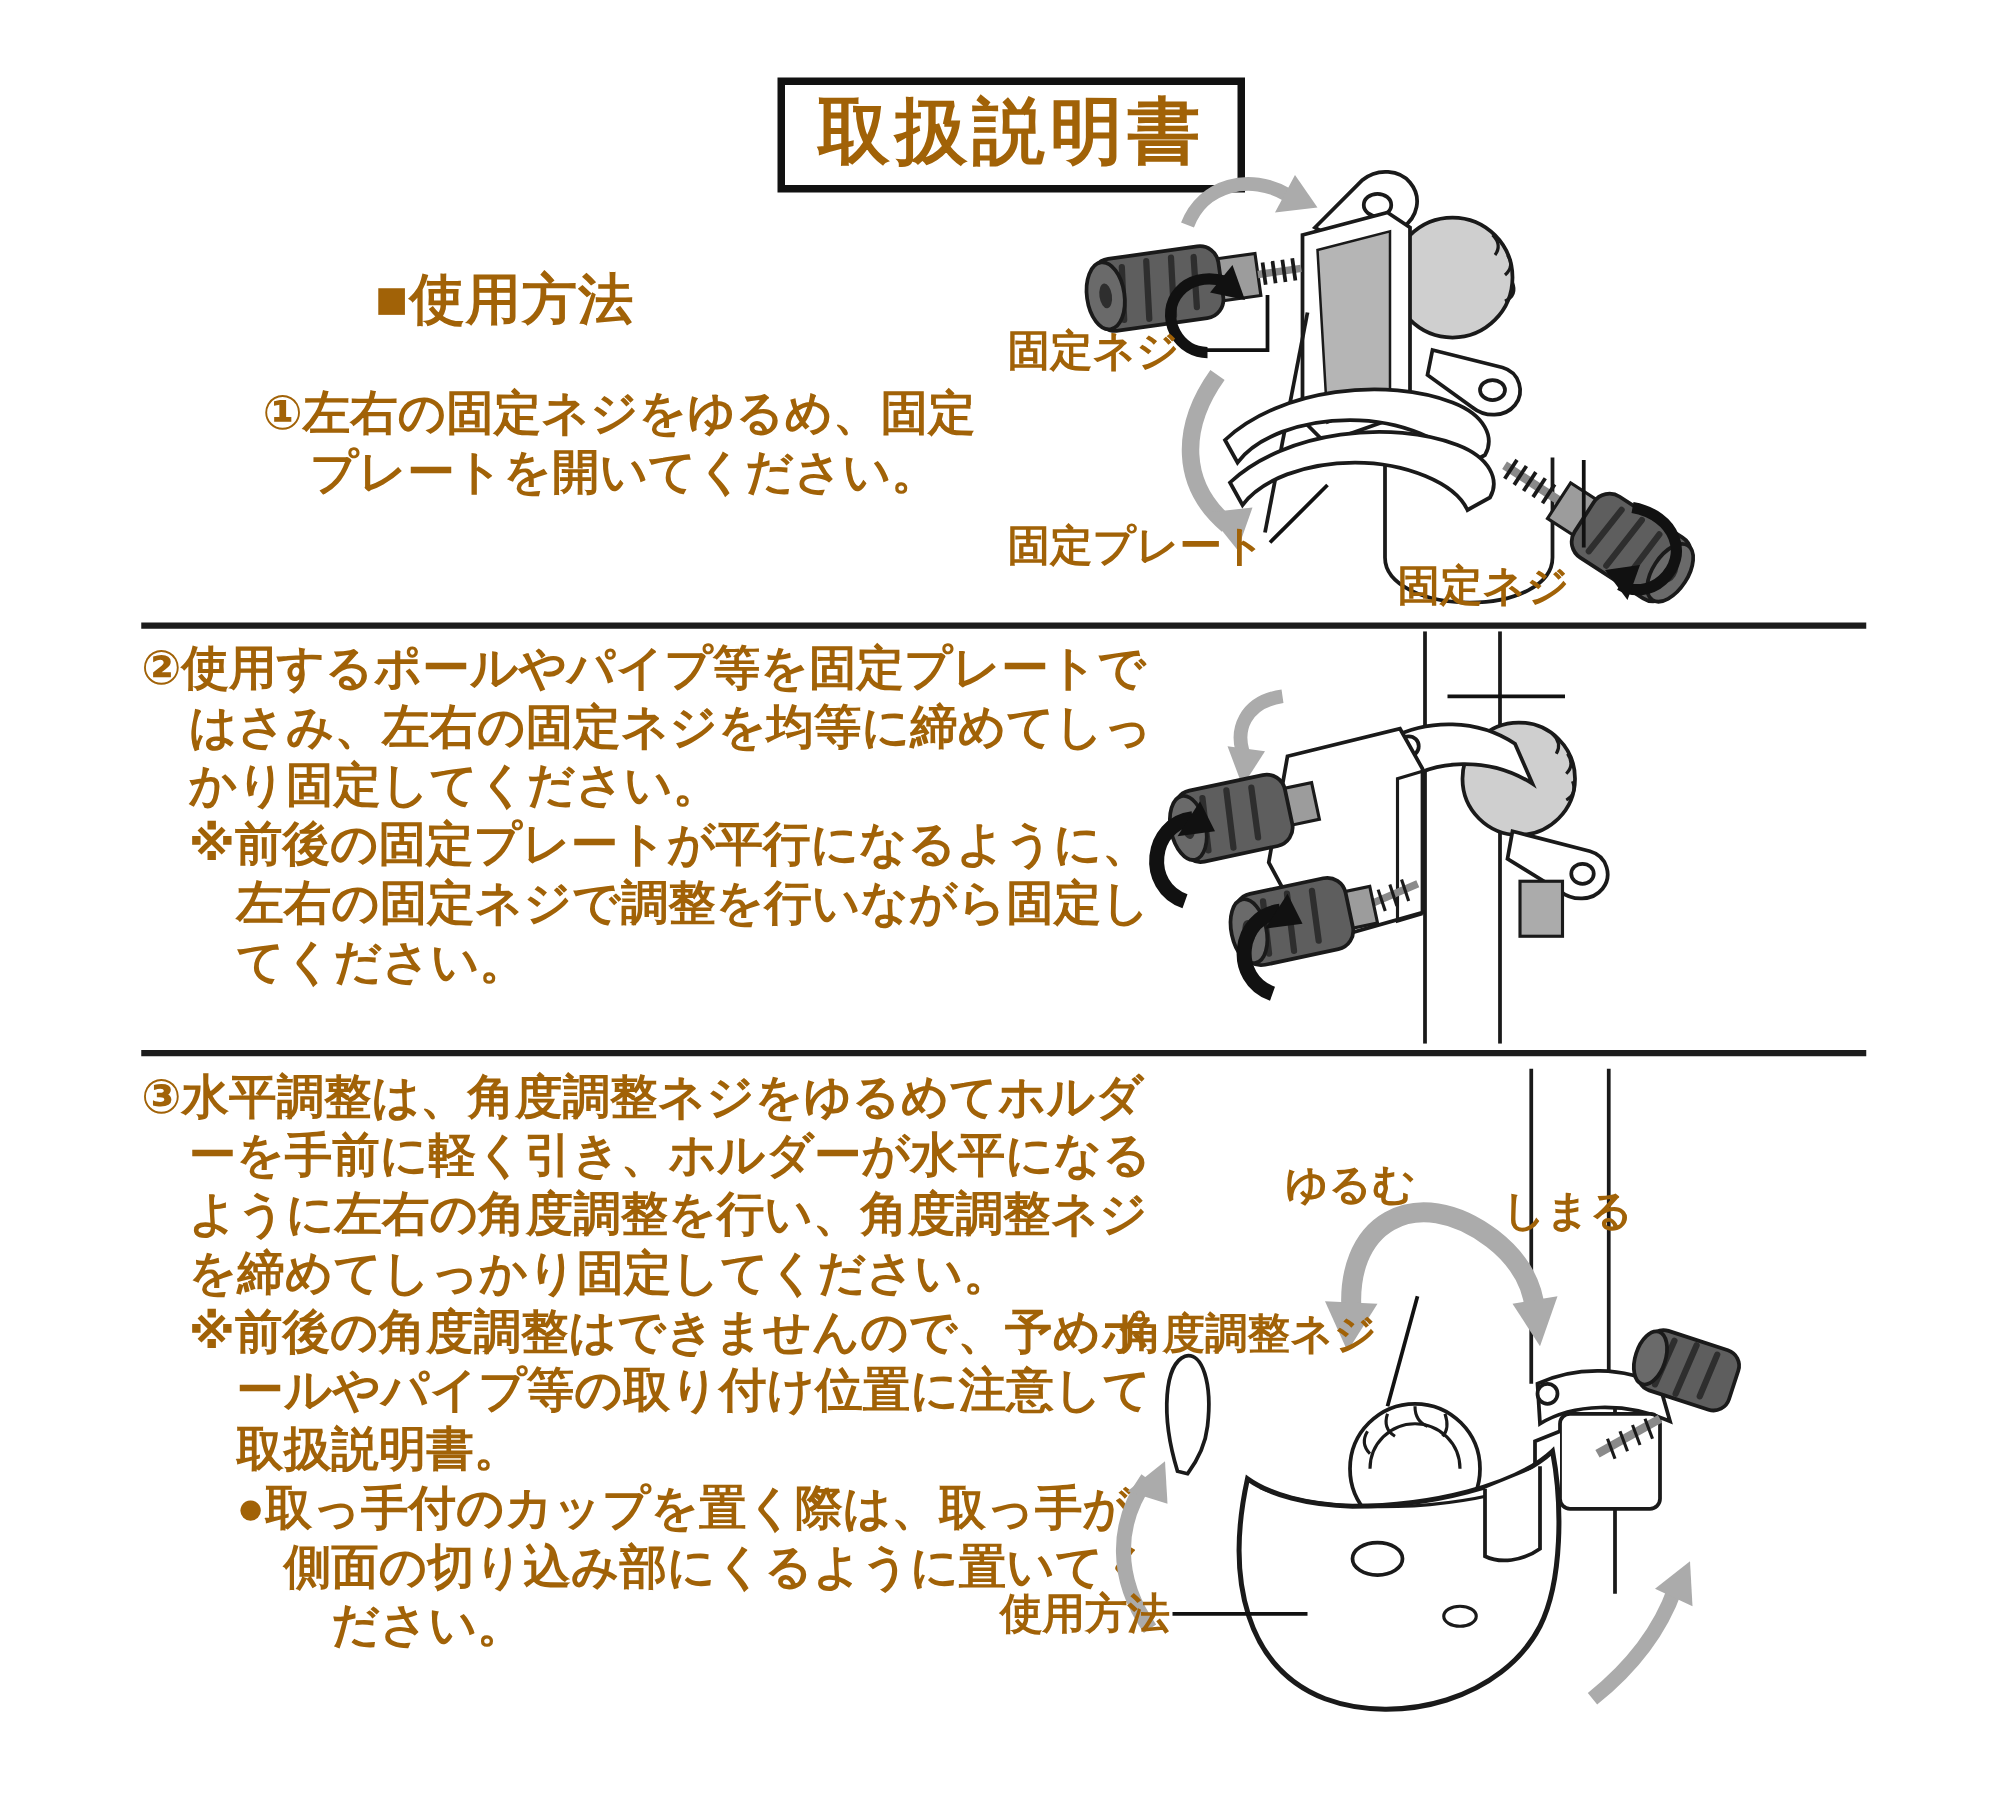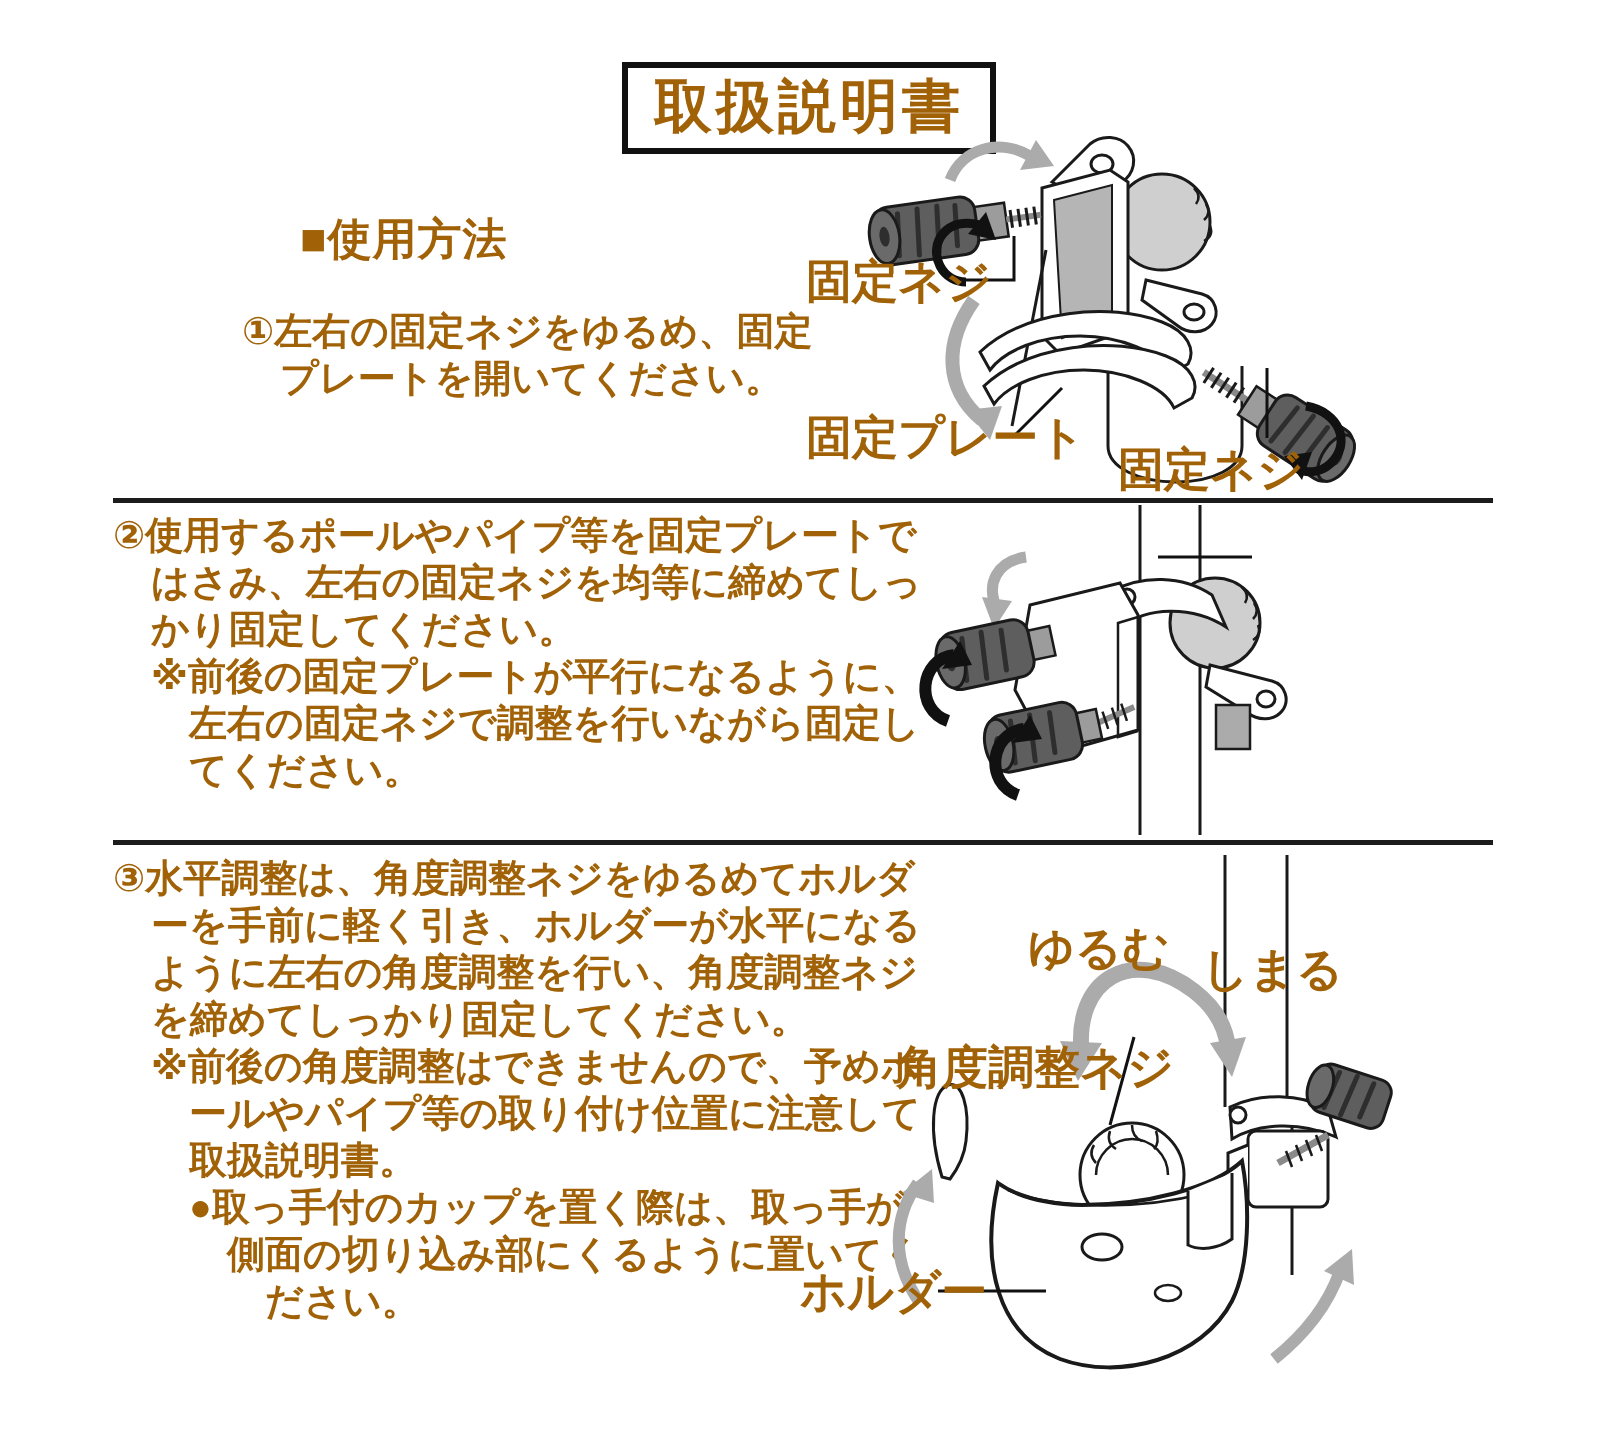--- a/index.html
+++ b/index.html
@@ -12,34 +12,34 @@
   .title-box{
     border:6px solid #111;padding:6px 26px 10px 26px;
     font-size:58px;font-weight:bold;letter-spacing:4px;line-height:1.1;
     background:#fff;
   }
   .heading{font-size:44px;font-weight:bold;letter-spacing:1px;}
   .step-text{
     font-size:38px;font-weight:bold;line-height:47px;
     white-space:pre-line;letter-spacing:0px;
   }
-  .fig-label{font-size:46px;font-weight:bold;white-space:pre-line;line-height:38px;}
+  .fig-label{font-size:34px;font-weight:bold;white-space:pre-line;line-height:38px;}
   .divider{height:5px;background:#1c1c1c;}
   svg{display:block;}
 </style>
 </head>
 <body>
 
 <div id="page">
 
   <div class="abs title-box" style="left:622px;top:62px;">取扱説明書</div>
 
   <div class="abs heading" style="left:300px;top:210px;text-align:right;">■使用方法</div>
 
-  <div class="abs step-text" style="left:210px;top:308px;margin-left:32px;">①左右の固定ネジをゆるめ、固定
+  <div class="abs step-text" style="left:210px;top:308px;">①左右の固定ネジをゆるめ、固定
 　プレートを開いてください。</div>
 
   <svg class="abs" style="left:790px;top:130px;" width="610" height="370" viewBox="0 0 610 370">
 
     <g stroke="#ababab" fill="none" stroke-width="11">
       <path d="M 160,50 C 172,18 210,8 240,26"></path>
       <path d="M 184,170 C 154,212 154,258 192,290" stroke-width="14"></path>
     </g>
     <polygon points="246,10 264,36 230,40" fill="#ababab"></polygon>
     <polygon points="176,280 212,276 200,310" fill="#ababab"></polygon>
@@ -275,15 +275,15 @@
 
     <g stroke="#111" stroke-width="3">
       <line x1="354" y1="192" x2="330" y2="280"></line>
       <line x1="158" y1="446" x2="266" y2="446"></line>
     </g>
   </svg>
 
   <div class="abs fig-label" style="left:1028px;top:898px;margin-top:31px;">ゆるむ</div>
   <div class="abs fig-label" style="left:1202px;top:950px;">しまる</div>
   <div class="abs fig-label" style="left:896px;top:1012px;margin-top:36px;">角度調整ネジ</div>
-  <div class="abs fig-label" style="left:800px;top:1272px;">ホルダー</div>
+  <div class="abs fig-label" style="left:800px;top:1272px;">使用方法</div>
 
 </div>
 
 </body></html>

